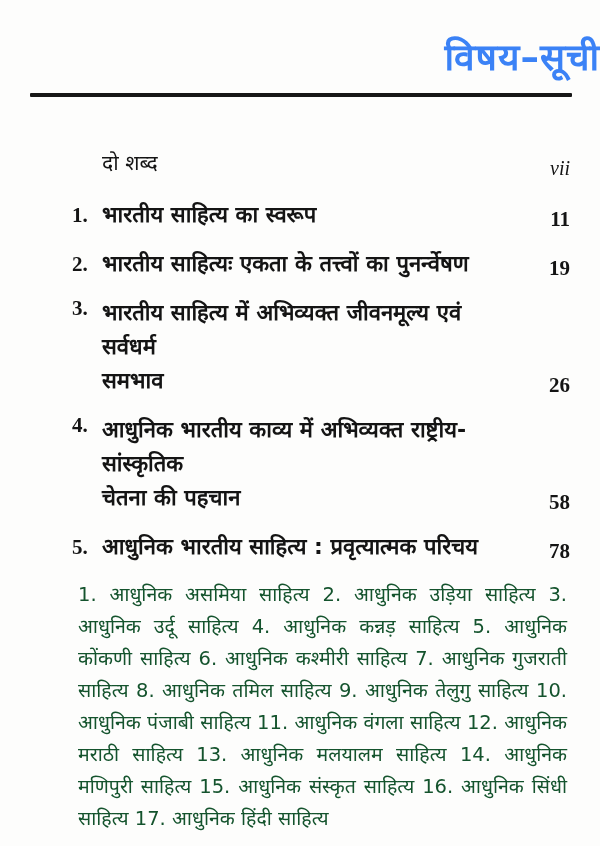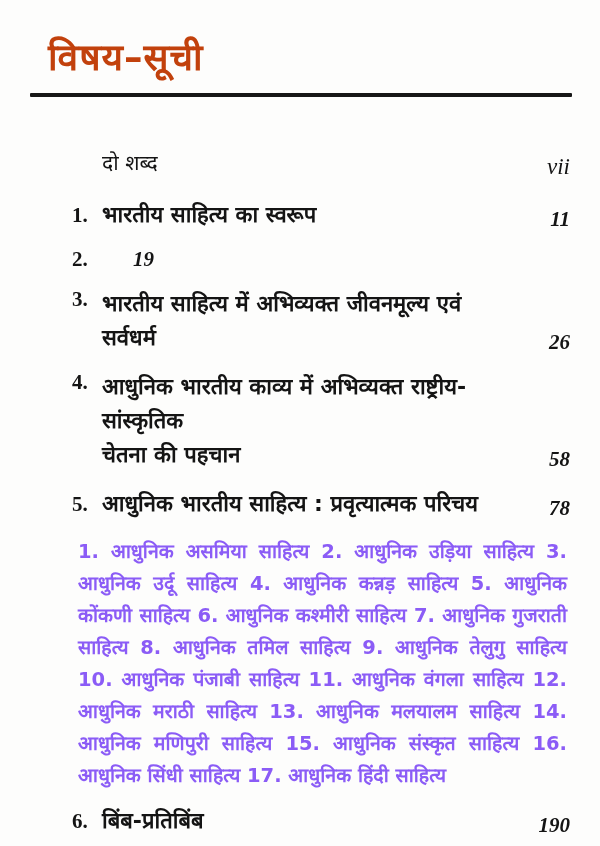--- a/index.html
+++ b/index.html
@@ -8,25 +8,25 @@
     width: 600px;
     height: 846px;
     background: #fdfdfc;
     color: #141414;
     font-family: "DejaVu Sans", "Liberation Sans", sans-serif;
     overflow: hidden;
   }
   .page { padding-top: 30px; }
 
   .title {
-    text-align: left;
+    text-align: right;
     font-size: 37px;
     font-weight: 700;
     letter-spacing: 1px;
-    color: #c2410c;
+    color: #3b82f6;
     margin-left: 48px;
   }
   .rule {
     height: 4px;
     background: #171717;
     margin: 12px 28px 0 30px;
     border-radius: 1px;
   }
 
   .toc { margin: 50px 30px 0 72px; }
@@ -52,31 +52,30 @@
   .title-cell .ln { display: block; }
 
   .pg {
     flex: 0 0 52px;
     width: 52px;
     text-align: right;
     font-family: "Liberation Serif", serif;
     font-size: 21px;
     font-weight: 700;
     align-self: flex-end;
-    font-style: italic;
   }
-  .pg.roman { font-style: italic; font-weight: 400; font-size: 23px; }
+  .pg.roman { font-style: italic; font-weight: 400; font-size: 20px; }
 
   .overview {
     margin: 2px 33px 12px 78px;
     font-size: 19.5px;
-    font-weight: 700;
+    font-weight: 400;
     line-height: 32px;
     text-align: justify;
-    color: #8b5cf6;
+    color: #14532d;
   }
 </style>
 </head>
 <body>
 
 <div class="page">
 
   <h1 class="title">विषय–सूची</h1>
   <div class="rule"></div>
 
@@ -89,27 +88,29 @@
     </div>
 
     <div class="row chapter">
       <span class="num">1.</span>
       <span class="title-cell">भारतीय साहित्य का स्वरूप</span>
       <span class="pg">11</span>
     </div>
 
     <div class="row chapter">
       <span class="num">2.</span>
+      <span class="title-cell">भारतीय साहित्यः एकता के तत्त्वों का पुनर्न्वेषण</span>
       <span class="pg">19</span>
     </div>
 
     <div class="row chapter multiline">
       <span class="num">3.</span>
       <span class="title-cell">
         <span class="ln">भारतीय साहित्य में अभिव्यक्त जीवनमूल्य एवं सर्वधर्म</span>
+        <span class="ln">समभाव</span>
       </span>
       <span class="pg">26</span>
     </div>
 
     <div class="row chapter multiline">
       <span class="num">4.</span>
       <span class="title-cell">
         <span class="ln">आधुनिक भारतीय काव्य में अभिव्यक्त राष्ट्रीय-सांस्कृतिक</span>
         <span class="ln">चेतना की पहचान</span>
       </span>

